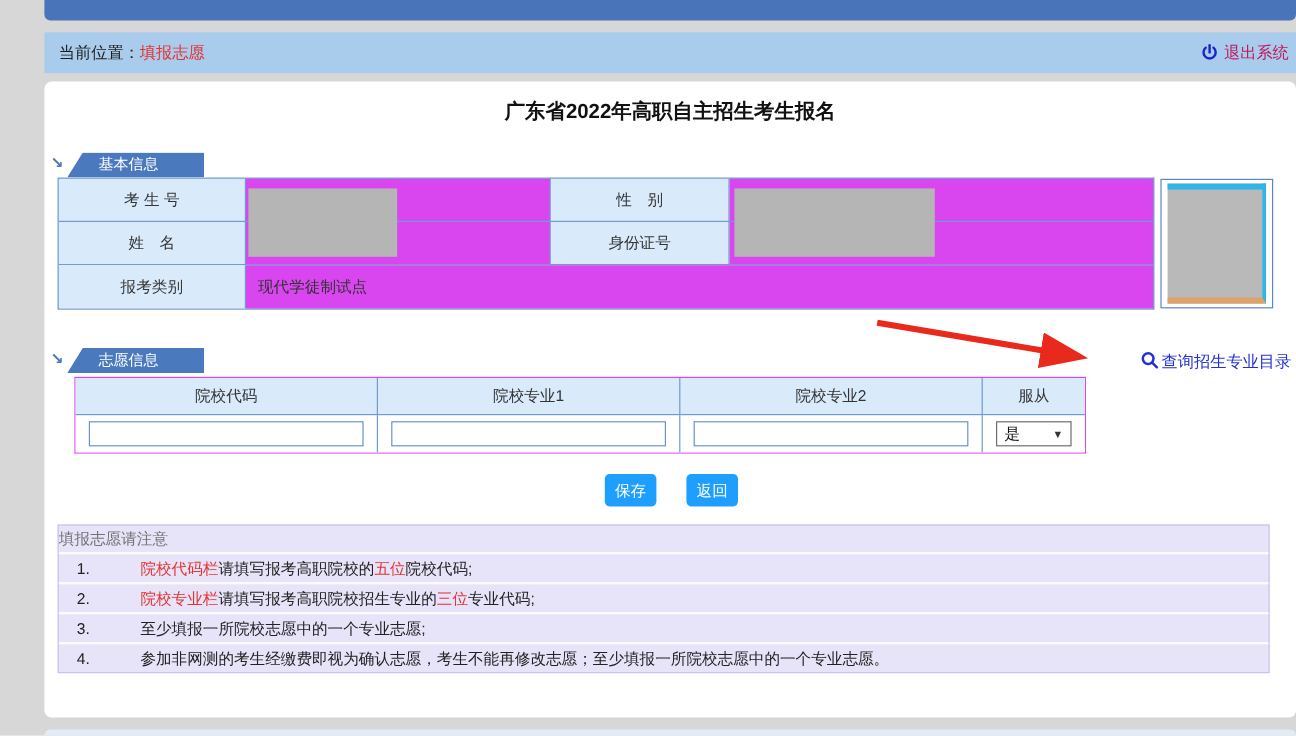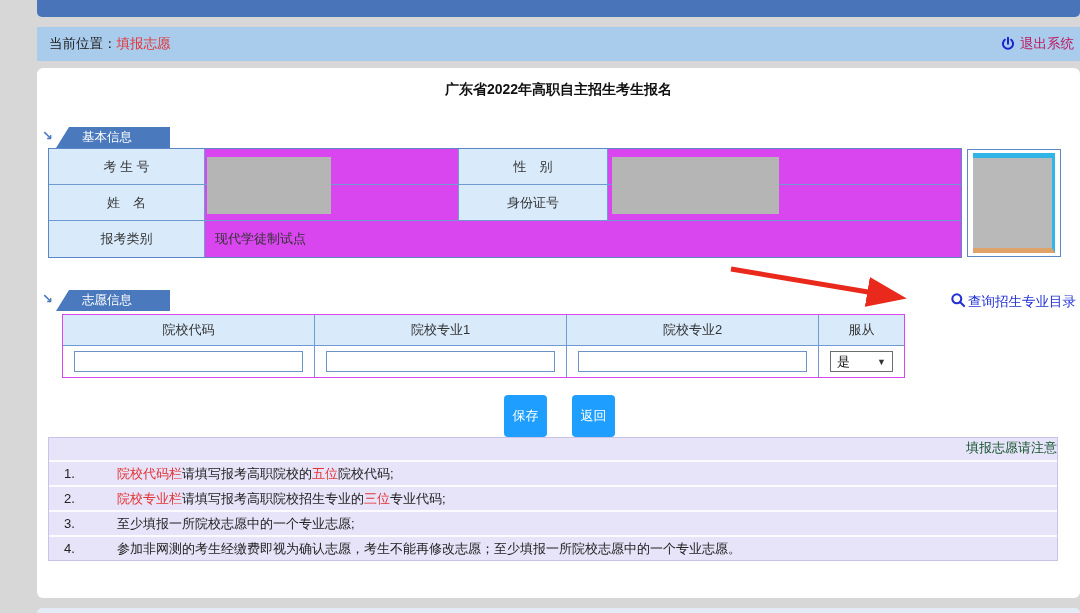--- a/index.html
+++ b/index.html
@@ -12,21 +12,21 @@
   
   .topbar{position:absolute;left:37px;top:0;width:1043px;height:17px;background:#4a74ba;border-radius:0 0 5px 5px;}
   
   .band{position:absolute;left:37px;top:27px;width:1043px;height:34px;background:#a9cbec;}
   .crumb{position:absolute;left:12px;top:0;height:34px;line-height:34px;font-size:13.5px;color:#1c1c1c;}
   .crumb .red{color:#e53333;}
   .logout{position:absolute;right:6px;top:0;height:34px;display:flex;align-items:center;gap:4px;color:#be185d;font-size:13.5px;cursor:pointer;}
   .logout svg{display:block;}
   
   .content{position:absolute;left:37px;top:68px;width:1043px;height:530px;background:#ffffff;border-radius:6px;}
-  .page-title{position:absolute;left:0;top:13px;width:100%;text-align:center;font-size:14px;font-weight:bold;color:#111;}
+  .page-title{position:absolute;left:0;top:13px;width:100%;text-align:center;font-size:17px;font-weight:bold;color:#111;}
   
   .sec-arrow{position:absolute;font-size:13px;font-weight:bold;color:#4b79be;}
   .sec-tab{position:absolute;width:114px;height:21px;background:#4b79be;color:#fff;font-size:12.5px;line-height:21px;padding-left:26px;box-sizing:border-box;clip-path:polygon(13px 0,100% 0,100% 100%,0 100%);}
   
   .btable{position:absolute;left:11px;top:80px;width:914px;height:110px;border:1px solid #5b87c5;box-sizing:border-box;display:grid;grid-template-columns:156px 254px 149px auto;grid-template-rows:36px 36px auto;}
   .btable .cell{border-right:1px solid #6f9ad2;border-bottom:1px solid #6f9ad2;box-sizing:border-box;font-size:13px;color:#333;display:flex;align-items:center;}
   .btable .lbl{background:#d9eafb;justify-content:center;}
   .btable .val{background:#d946ef;padding-left:10px;}
   .btable .last-col{border-right:none;}
   .btable .last-row{border-bottom:none;}
@@ -44,26 +44,26 @@
   .ptable{position:absolute;left:25px;top:246px;width:843px;border:1px solid #d946ef;box-sizing:border-box;}
   .ptable .hrow{display:grid;grid-template-columns:252px 252px 252px auto;height:31px;background:#d9eafb;}
   .ptable .hcell{border-right:1px solid #6f9ad2;border-bottom:1px solid #6f9ad2;box-sizing:border-box;font-size:13px;color:#333;display:flex;align-items:center;justify-content:center;}
   .ptable .brow{display:grid;grid-template-columns:252px 252px 252px auto;height:31px;background:#fff;}
   .ptable .bcell{border-right:1px solid #6f9ad2;box-sizing:border-box;display:flex;align-items:center;padding:0 11px;}
   .ptable .last{border-right:none;}
   .ptable input{width:100%;height:21px;border:1px solid #6b93c8;box-sizing:border-box;font-size:13px;padding:0 4px;outline:none;}
   .obey-select{width:100%;height:21px;border:1px solid #6e6e6e;box-sizing:border-box;display:flex;align-items:center;justify-content:space-between;padding:0 6px;font-size:13px;color:#111;background:#fff;cursor:pointer;}
   .obey-select .caret{font-size:9px;color:#333;}
   
-  .btn{position:absolute;top:327px;width:43px;height:42px;background:#1e9fff;border:none;border-radius:4px;color:#fff;font-size:13px;cursor:pointer;font-family:inherit;display:flex;align-items:center;justify-content:center;}
+  .btn{position:absolute;top:327px;width:43px;height:27px;background:#1e9fff;border:none;border-radius:4px;color:#fff;font-size:13px;cursor:pointer;font-family:inherit;display:flex;align-items:center;justify-content:center;}
   .btn-save{left:467px;}
   .btn-back{left:535px;}
   
   .notes{position:absolute;left:11px;top:369px;width:1010px;background:#e7e3f8;border:1px solid #c9c3ea;box-sizing:border-box;}
-  .notes .ntitle{height:22px;line-height:22px;text-align:right;color:#14532d;font-size:13px;border-bottom:2px solid #fbfafd;font-family:Liberation Mono, monospace;}
+  .notes .ntitle{height:22px;line-height:22px;text-align:left;color:#737373;font-size:13px;border-bottom:2px solid #fbfafd;}
   .notes .nrow{height:23px;display:flex;align-items:center;font-size:13px;color:#222;border-bottom:2px solid #fbfafd;}
   .notes .nrow:last-child{border-bottom:none;}
   .notes .num{width:46px;padding-left:15px;box-sizing:border-box;flex:none;}
   .notes .ntext{padding-left:22px;white-space:nowrap;overflow:hidden;}
   .notes .rseg{color:#e53333;}
   
   .bottomstrip{position:absolute;left:37px;top:608px;width:1043px;height:5px;background:#e2ebf6;border-radius:6px 6px 0 0;}
 </style>
 </head>
 <body>

